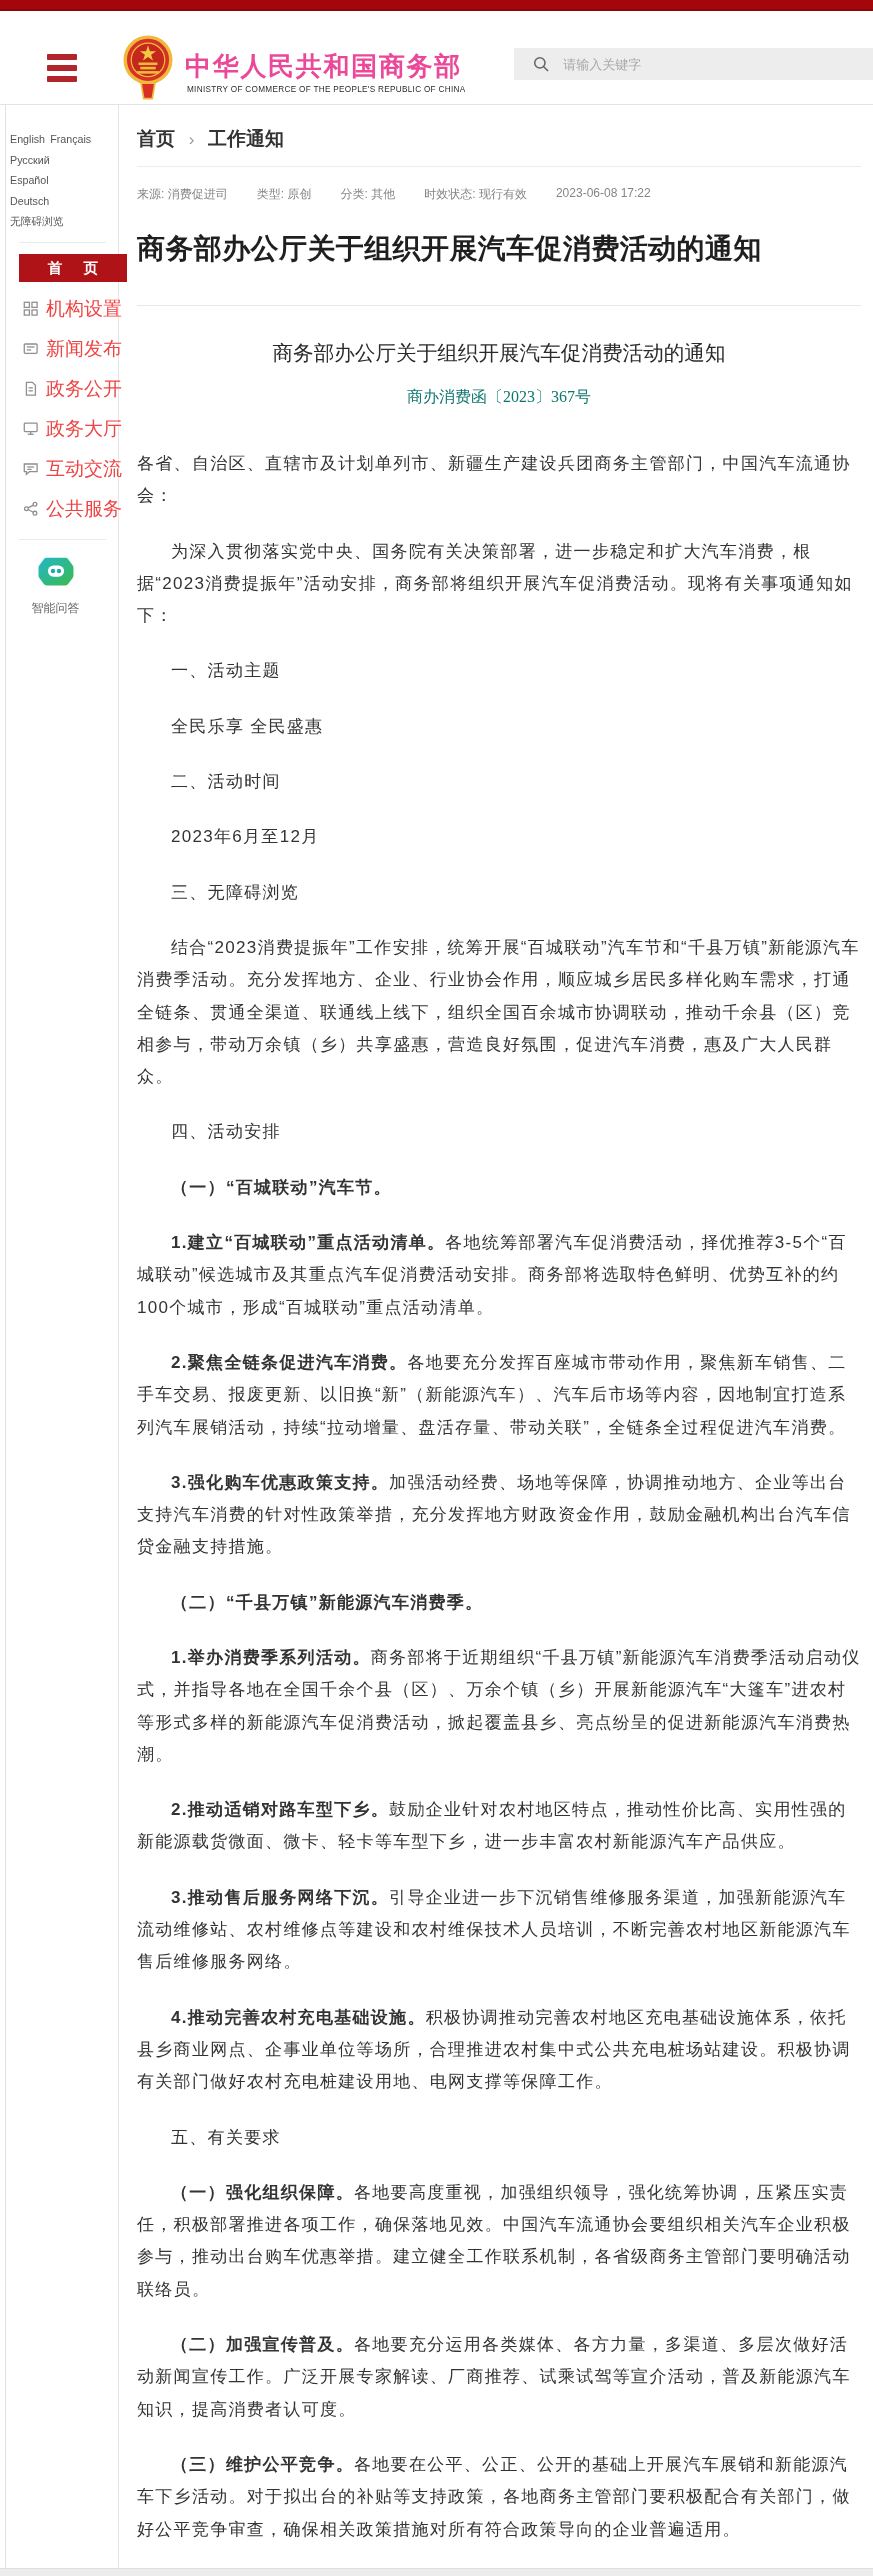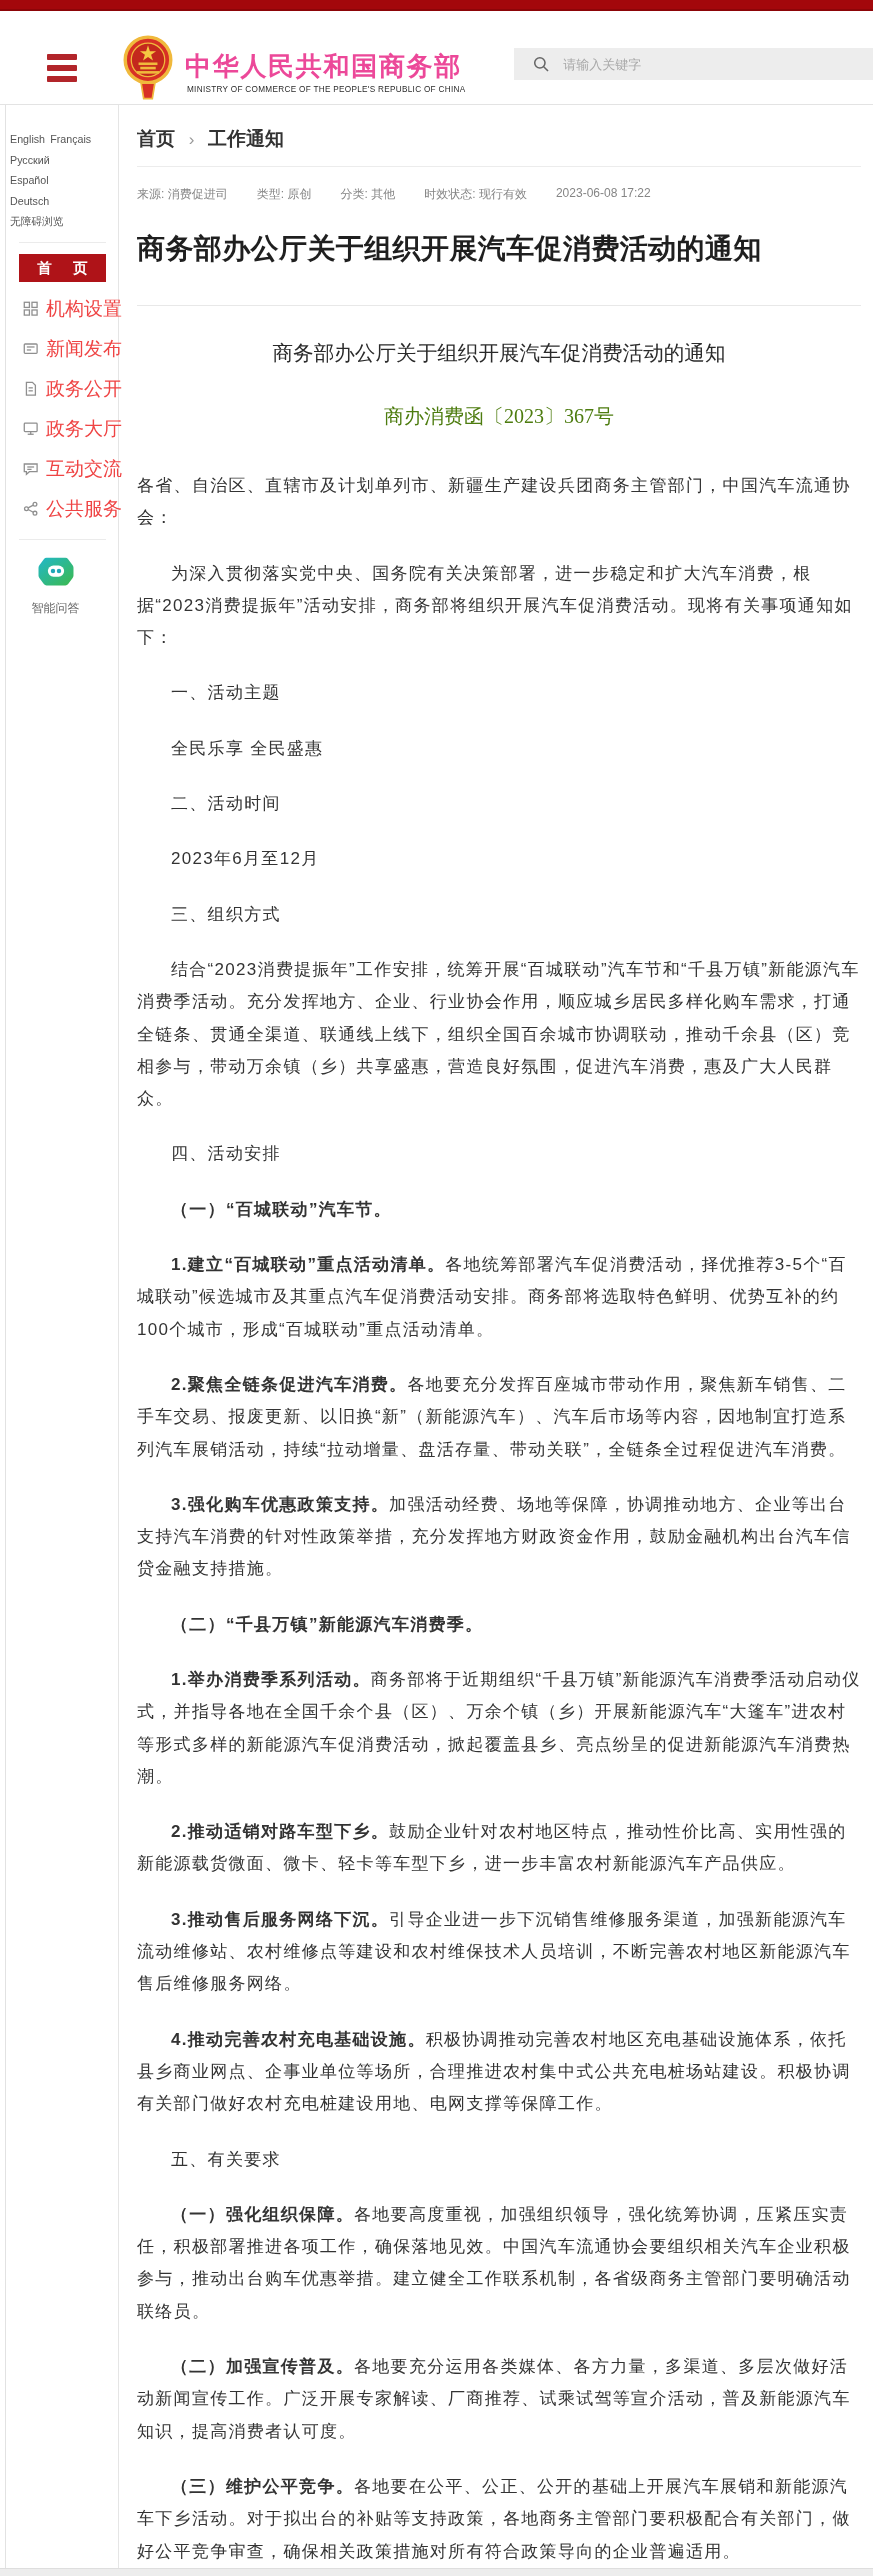--- a/index.html
+++ b/index.html
@@ -22,40 +22,40 @@
   .search input{border:none;background:transparent;outline:none;margin-left:12px;font-size:13px;color:#555;width:291px;font-family:"Liberation Sans","DejaVu Sans",sans-serif;}
   .search input::placeholder{color:#a9a9a9;}
   
   .edge-line{position:absolute;left:5.1px;top:105px;width:0.9px;height:2464px;background:#e2e2e2;}
   .footer-strip{position:absolute;left:0;bottom:0;width:874px;height:6.9px;background:#ededed;border-top:0.9px solid #dedede;}
   
   .sidebar{position:absolute;left:6px;top:105px;width:112px;height:2464px;border-right:0.9px solid #e5e5e5;background:#fff;}
   .lang{margin:24px 0 0 4px;width:87px;line-height:20.6px;font-size:10.7px;color:#555;}
   .lang a{color:#555;text-decoration:none;margin-right:5.1px;display:inline-block;cursor:pointer;}
   .sb-div{margin:10.3px 0 0 13px;width:87px;border-top:0.9px solid #ebebeb;}
-  .home-btn{margin:11px 3px 0 13px;width:87px;height:28px;background:#af1318;color:#fff;font-size:14.6px;font-weight:bold;letter-spacing:8.6px;display:flex;align-items:center;justify-content:center;cursor:pointer;text-indent:8.6px;}
+  .home-btn{margin:11px 3px 0 13px;width:108px;height:28px;background:#af1318;color:#fff;font-size:14.6px;font-weight:bold;letter-spacing:8.6px;display:flex;align-items:center;justify-content:center;cursor:pointer;text-indent:8.6px;}
   .menu{margin:6.9px 0 0 17px;}
   .menu-item{height:40px;display:flex;align-items:center;cursor:pointer;}
   .mi-icon{width:15.4px;height:15.4px;margin-right:7.7px;flex:0 0 auto;display:flex;align-items:center;}
   .mi-label{font-size:19px;color:#ef4444;white-space:nowrap;text-align:right;}
   .qa{margin-top:15.4px;width:99px;text-align:center;cursor:pointer;}
   .qa-label{margin-top:10.3px;font-size:12px;color:#666;}
   
   .main{position:absolute;left:137px;top:105px;width:724px;}
   .crumbs{padding-top:20.6px;font-size:19px;font-weight:bold;color:#333;}
   .crumbs .sep{color:#999;font-weight:normal;margin:0 13.7px;font-size:17px;}
   .crumbs a{color:#333;text-decoration:none;cursor:pointer;}
   .crumb-divider{margin-top:14.6px;border-bottom:0.9px solid #ececec;}
   .meta{margin-top:19px;font-size:12px;color:#858585;display:flex;flex-wrap:nowrap;}
   .meta .field{margin-right:29px;white-space:nowrap;}
   .meta .field .lbl{margin-right:3.4px;}
   h1.page-title{margin:27.4px 0 0;font-size:28px;line-height:1.3;font-weight:bold;color:#1f1f1f;letter-spacing:0.4px;}
   .title-divider{margin-top:38px;border-bottom:0.9px solid #e8e8e8;}
   .doc-title{margin-top:33px;text-align:center;font-family:"Liberation Serif","DejaVu Serif",serif;font-size:20.6px;color:#2a2a2a;}
-  .doc-number{margin-top:36px;text-align:center;font-family:"Liberation Serif","DejaVu Serif",serif;font-size:20px;color:#4d7c0f;}
+  .doc-number{margin-top:20px;text-align:center;font-family:"Liberation Serif","DejaVu Serif",serif;font-size:16px;color:#0f766e;}
   .body-text{margin-top:40px;font-size:17px;line-height:1.9;letter-spacing:1.3px;color:#333;}
   .body-text p{margin:23px 0;text-indent:2em;}
   .body-text p.no-indent{text-indent:0;}
   .body-text b{font-weight:bold;color:#333;}
 </style>
 </head>
 <body>
 
 <div class="topbar"></div>
 
@@ -211,21 +211,21 @@
   <p class="para"><b class="p-bold"></b><span class="p-text">为深入贯彻落实党中央、国务院有关决策部署，进一步稳定和扩大汽车消费，根据“2023消费提振年”活动安排，商务部将组织开展汽车促消费活动。现将有关事项通知如下：</span></p>
 
   <p class="para"><b class="p-bold"></b><span class="p-text">一、活动主题</span></p>
 
   <p class="para"><b class="p-bold"></b><span class="p-text">全民乐享 全民盛惠</span></p>
 
   <p class="para"><b class="p-bold"></b><span class="p-text">二、活动时间</span></p>
 
   <p class="para"><b class="p-bold"></b><span class="p-text">2023年6月至12月</span></p>
 
-  <p class="para"><b class="p-bold"></b><span class="p-text">三、组织方式</span></p>
+  <p class="para"><b class="p-bold"></b><span class="p-text">三、无障碍浏览</span></p>
 
   <p class="para"><b class="p-bold"></b><span class="p-text">结合“2023消费提振年”工作安排，统筹开展“百城联动”汽车节和“千县万镇”新能源汽车消费季活动。充分发挥地方、企业、行业协会作用，顺应城乡居民多样化购车需求，打通全链条、贯通全渠道、联通线上线下，组织全国百余城市协调联动，推动千余县（区）竞相参与，带动万余镇（乡）共享盛惠，营造良好氛围，促进汽车消费，惠及广大人民群众。</span></p>
 
   <p class="para"><b class="p-bold"></b><span class="p-text">四、活动安排</span></p>
 
   <p class="para"><b class="p-bold">（一）“百城联动”汽车节。</b><span class="p-text"></span></p>
 
   <p class="para"><b class="p-bold">1.建立“百城联动”重点活动清单。</b><span class="p-text">各地统筹部署汽车促消费活动，择优推荐3-5个“百城联动”候选城市及其重点汽车促消费活动安排。商务部将选取特色鲜明、优势互补的约100个城市，形成“百城联动”重点活动清单。</span></p>
 
   <p class="para"><b class="p-bold">2.聚焦全链条促进汽车消费。</b><span class="p-text">各地要充分发挥百座城市带动作用，聚焦新车销售、二手车交易、报废更新、以旧换“新”（新能源汽车）、汽车后市场等内容，因地制宜打造系列汽车展销活动，持续“拉动增量、盘活存量、带动关联”，全链条全过程促进汽车消费。</span></p>

